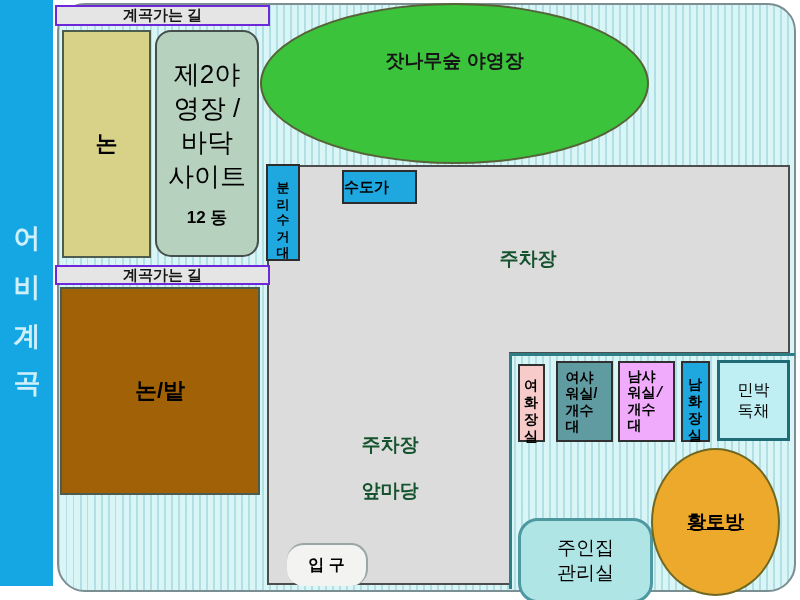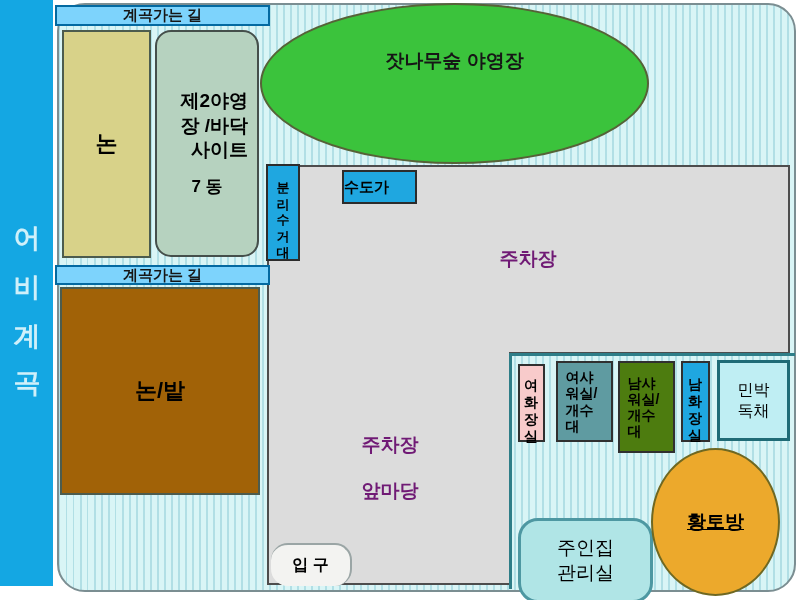--- a/index.html
+++ b/index.html
@@ -14,70 +14,70 @@
 
   
   .map { position:absolute; left:57px; top:3px; width:735px; height:585px;
          border:2px solid #7b8e92; border-radius:28px;
          background:repeating-linear-gradient(90deg, rgba(170,219,226,0.85) 0 1.5px, rgba(0,0,0,0) 1.5px 7px), #d9f5f6; }
 
   .parking-svg { position:absolute; left:0; top:0; pointer-events:none; }
 
   .label { color:#161616; font-weight:bold; text-align:center; }
 
-  .road { position:absolute; background:#7dd3fc; border:2px solid #0369a1;
+  .road { position:absolute; background:#e5e5e5; border:2px solid #6d28d9;
           display:flex; align-items:center; justify-content:center;
           font-size:15px; font-weight:bold; color:#161616; }
   .road-top { left:55px; top:5px; width:211px; height:17px; }
   .road-mid { left:55px; top:265px; width:211px; height:16px; }
 
   .rice1 { position:absolute; left:62px; top:30px; width:85px; height:224px; background:#d8d289;
            border:2px solid #4c5c4e; display:flex; align-items:center; justify-content:center;
            font-size:22px; font-weight:bold; }
   .site2 { position:absolute; left:155px; top:30px; width:100px; height:223px; background:#b6d2bf;
            border:2px solid #454f4b; border-radius:16px; display:flex; flex-direction:column;
            align-items:center; justify-content:center; gap:12px; }
-  .site2-main { width:82px; font-size:19px; font-weight:bold; line-height:1.3; text-align:right; }
+  .site2-main { width:82px; font-size:26px; font-weight:normal; line-height:1.3; text-align:center; }
   .site2-units { font-size:17px; font-weight:bold; }
 
   .pine-camp { position:absolute; left:260px; top:3px; width:389px; height:161px; background:#3bc33c;
                border:2px solid #566238; border-radius:50%; display:flex; flex-direction:column;
                align-items:center; justify-content:center; padding-bottom:44px; box-sizing:border-box; }
   .pine-camp .label { font-size:19px; line-height:1.4; }
 
   .recycle { position:absolute; left:266px; top:164px; width:30px; height:93px; background:#1fa7e0;
              border:2px solid #2c2c2c; display:flex; align-items:center; justify-content:center; }
   .recycle .v { writing-mode:vertical-rl; text-orientation:upright; font-size:13px; font-weight:bold;
                 letter-spacing:3px; line-height:1; }
   .water { position:absolute; left:342px; top:170px; width:71px; height:30px; background:#1fa7e0;
            border:2px solid #2c2c2c; display:flex; align-items:center; 
            font-size:15px; font-weight:bold; }
 
   .rice2 { position:absolute; left:60px; top:287px; width:196px; height:204px; background:#a16207;
            border:2px solid #4c5c4e; display:flex; align-items:center; justify-content:center;
            font-size:22px; font-weight:bold; }
 
-  .ptext { position:absolute; width:140px; text-align:center; font-size:19px; font-weight:bold; color:#701a75; }
+  .ptext { position:absolute; width:140px; text-align:center; font-size:19px; font-weight:bold; color:#14532d; }
   .ptext-upper { left:458px; top:246px; }
   .ptext-lower1 { left:320px; top:432px; }
   .ptext-lower2 { left:320px; top:478px; }
 
-  .entrance { position:absolute; left:271px; top:543px; width:79px; height:41px; background:#f3f3f1;
+  .entrance { position:absolute; left:287px; top:543px; width:79px; height:41px; background:#f3f3f1;
               border-top:2px solid #9aa5a5; border-right:2px solid #9aa5a5;
               display:flex; align-items:center; justify-content:center; font-size:16px; font-weight:bold;border-radius:17px; }
 
   .fac-zone { position:absolute; left:509px; top:353px; width:283px; height:233px;
               border-left:3px solid #2e7e88; border-top:3px solid #2e7e88; }
 
   .fac { position:absolute; display:flex; align-items:center; justify-content:center; box-sizing:border-box; }
   .fac .v { writing-mode:vertical-rl; text-orientation:upright; font-size:14px; font-weight:bold;
             letter-spacing:3px; line-height:1; }
   .fac-wtoilet { left:518px; top:364px; width:27px; height:78px; background:#f8cbcb; border:2px solid #303030; }
   .fac-wshower { left:556px; top:361px; width:57px; height:81px; background:#5f9ba1; border:2px solid #303030; }
-  .fac-mshower { left:618px; top:361px; width:57px; height:92px; background:#4d7c0f; border:2px solid #303030; }
+  .fac-mshower { left:618px; top:361px; width:57px; height:81px; background:#f0abfc; border:2px solid #303030;font-family:Liberation Mono, monospace; }
   .fac-mtoilet { left:681px; top:361px; width:29px; height:81px; background:#1fa7e0; border:2px solid #303030; }
   .fac-minbak  { left:717px; top:360px; width:73px; height:81px; background:#bfeef3; border:3px solid #1f6b76; }
   .fac-wrap { width:38px; font-size:14px; font-weight:bold; line-height:1.15; word-break:break-all; }
   .two-line { font-size:16px; font-weight:normal; line-height:1.3; text-align:center; }
 
   .owner { position:absolute; left:518px; top:470px; width:129px; height:79px; background:#b0e5e6;
            border:3px solid #4e98a2; border-radius:20px; display:flex; align-items:center; justify-content:center;margin-top:48px; }
   .owner .two-line { font-size:19px; }
 
   .loess { position:absolute; left:651px; top:448px; width:125px; height:144px; background:#eca92c;
@@ -109,21 +109,21 @@
   <div class="road road-mid">
     <span>계곡가는 길</span>
   </div>
 
   <div class="rice1">
     <span>논</span>
   </div>
 
   <div class="site2">
     <div class="site2-main">제2야영장 /바닥 사이트</div>
-    <div class="site2-units">7 동</div>
+    <div class="site2-units">12 동</div>
   </div>
 
   <div class="recycle">
     <span class="v">분리수거대</span>
   </div>
 
   <div class="water">
     <span>수도가</span>
   </div>
 

